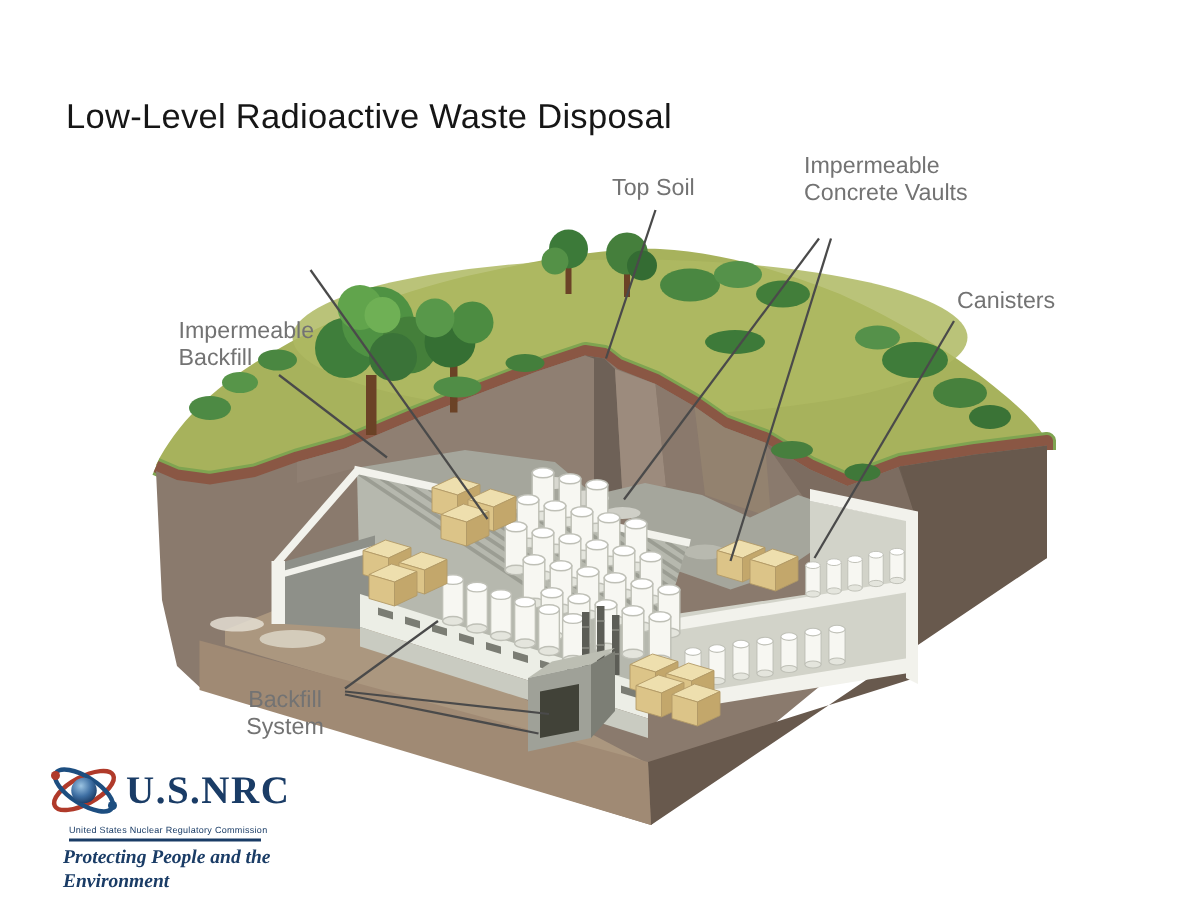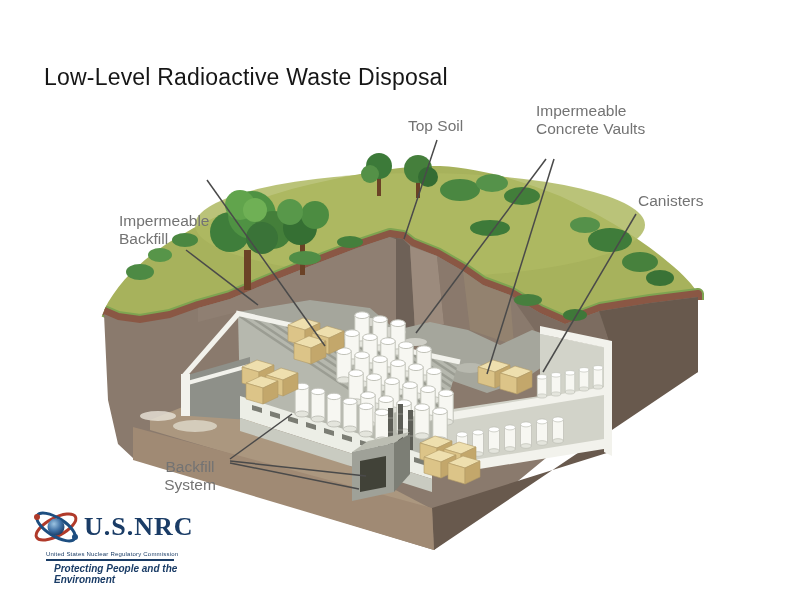--- a/index.html
+++ b/index.html
@@ -10,22 +10,22 @@
   .lbl{position:absolute;font-size:15.5px;line-height:18px;color:#737373;white-space:nowrap;}
   .lbl span{display:block;}
   .lbl.center{text-align:center;}
   .footnote{position:absolute;left:45px;top:562px;font-size:17px;color:#111;}
   .logo{position:absolute;left:30px;top:504px;width:170px;}
   .logo-row{display:flex;align-items:center;}
   .logo-acronym{font-family:"Liberation Serif",serif;font-weight:bold;font-size:26px;
                 color:#1a3c66;letter-spacing:1px;margin-left:2px;}
   .logo-full{font-size:6px;color:#1a3c66;margin:1px 0 2px 16px;letter-spacing:.2px;}
   .logo-rule{height:2px;background:#1a3c66;width:128px;margin-left:16px;}
-  .logo-tagline{font-family:Liberation Sans, sans-serif;font-style:italic;font-weight:bold;
-                font-size:10px;color:#1a3c66;margin:2px 0 0 24px;}
+  .logo-tagline{font-family:Liberation Serif, serif;font-style:italic;font-weight:bold;
+                font-size:13px;color:#1a3c66;margin:2px 0 0 12px;}
 </style>
 </head>
 <body>
 
 <div id="stage">
 
   <svg id="scene" width="800" height="600" viewBox="0 0 800 600">
     <defs>
       <clipPath id="deckClip">
         <polygon points="238,315 458,364 430,458 240,400"></polygon>

